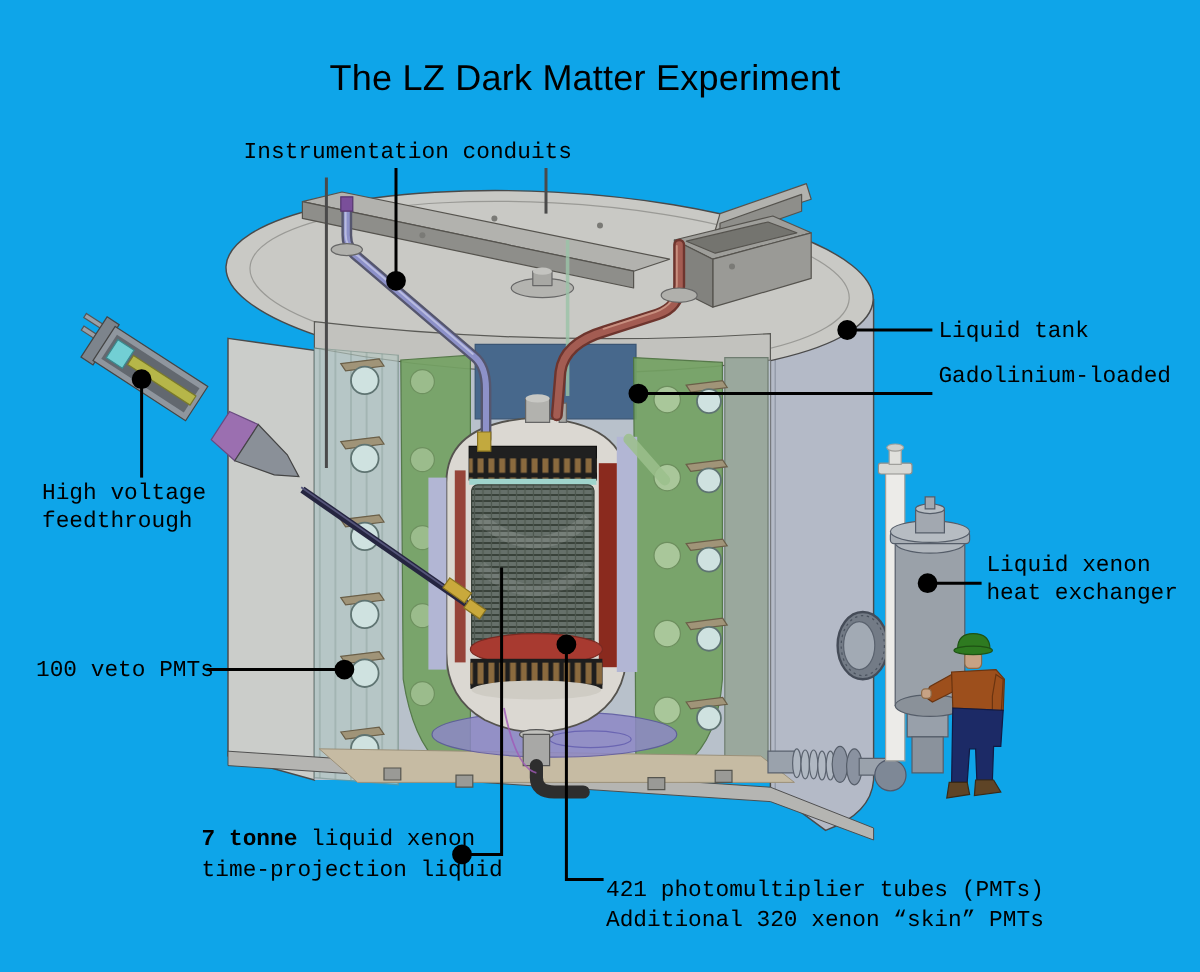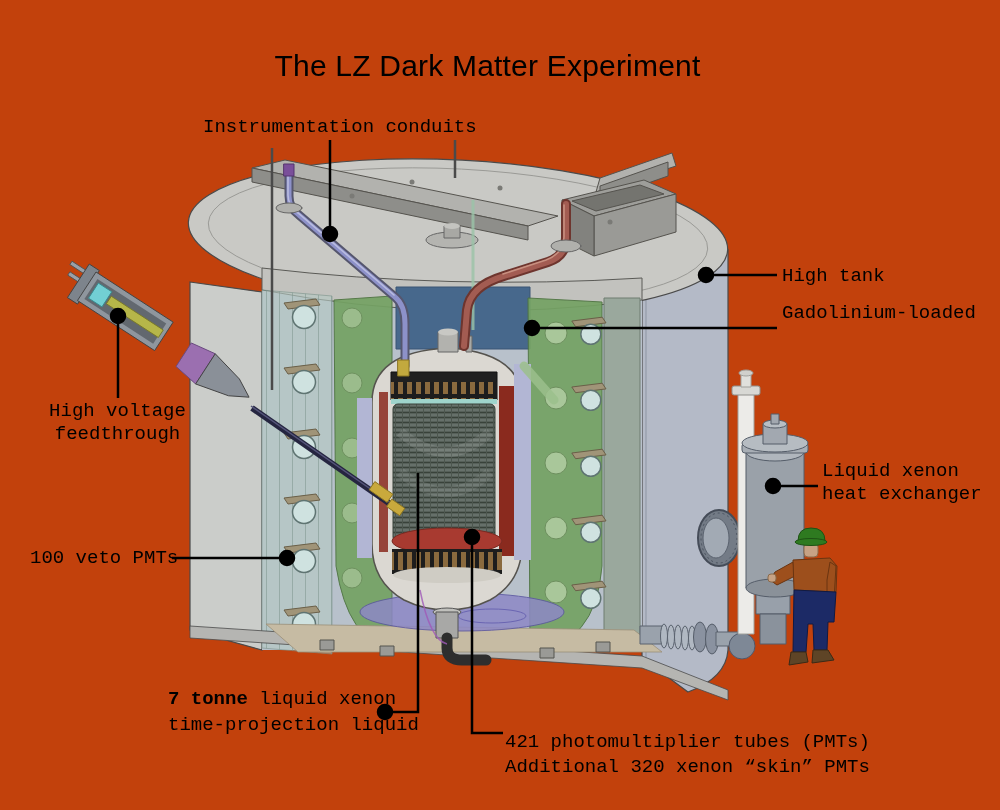--- a/index.html
+++ b/index.html
@@ -1,22 +1,22 @@
 <!DOCTYPE html>
 <html><head>
 <meta charset="utf-8">
 <style>
   html,body{margin:0;padding:0;background:#fff;}
-  #stage{position:relative;width:1000px;height:810px;background:#c2410c;overflow:hidden;
+  #stage{position:relative;width:1000px;height:810px;background:#0ea5e9;overflow:hidden;
          font-family:"Liberation Sans","DejaVu Sans",sans-serif;color:#000;}
   #art{position:absolute;left:0;top:0;}
   .ttl{position:absolute;left:0;top:49px;width:975px;text-align:center;
        font-size:30px;letter-spacing:.2px;}
   .lbl{position:absolute;font-size:19px;line-height:23px;white-space:nowrap;font-family:Liberation Mono, monospace;}
-  .ctr{text-align:center;}
+  .ctr{text-align:left;}
   svg *{vector-effect:non-scaling-stroke;}
 </style>
 </head>
 <body>
 
 <div id="stage">
 
 <svg id="art" width="1000" height="810" viewBox="0 0 1000 810">
   <defs>
     <pattern id="mesh" width="7" height="5" patternUnits="userSpaceOnUse">
@@ -306,21 +306,21 @@
   </g>
 </svg>
 
 <div class="ttl">The LZ Dark Matter Experiment</div>
 
 <div class="lbl" style="left:203px;top:116px">
   <span>Instrumentation conduits</span>
 </div>
 
 <div class="lbl" style="left:782px;top:265px">
-  <span>High tank</span>
+  <span>Liquid tank</span>
 </div>
 
 <div class="lbl" style="left:782px;top:302px">
   <div>Gadolinium-loaded</div>
 </div>
 
 <div class="lbl ctr" style="left:35px;top:400px;width:165px">
   <div>High voltage</div>
   <div>feedthrough</div>
 </div>

